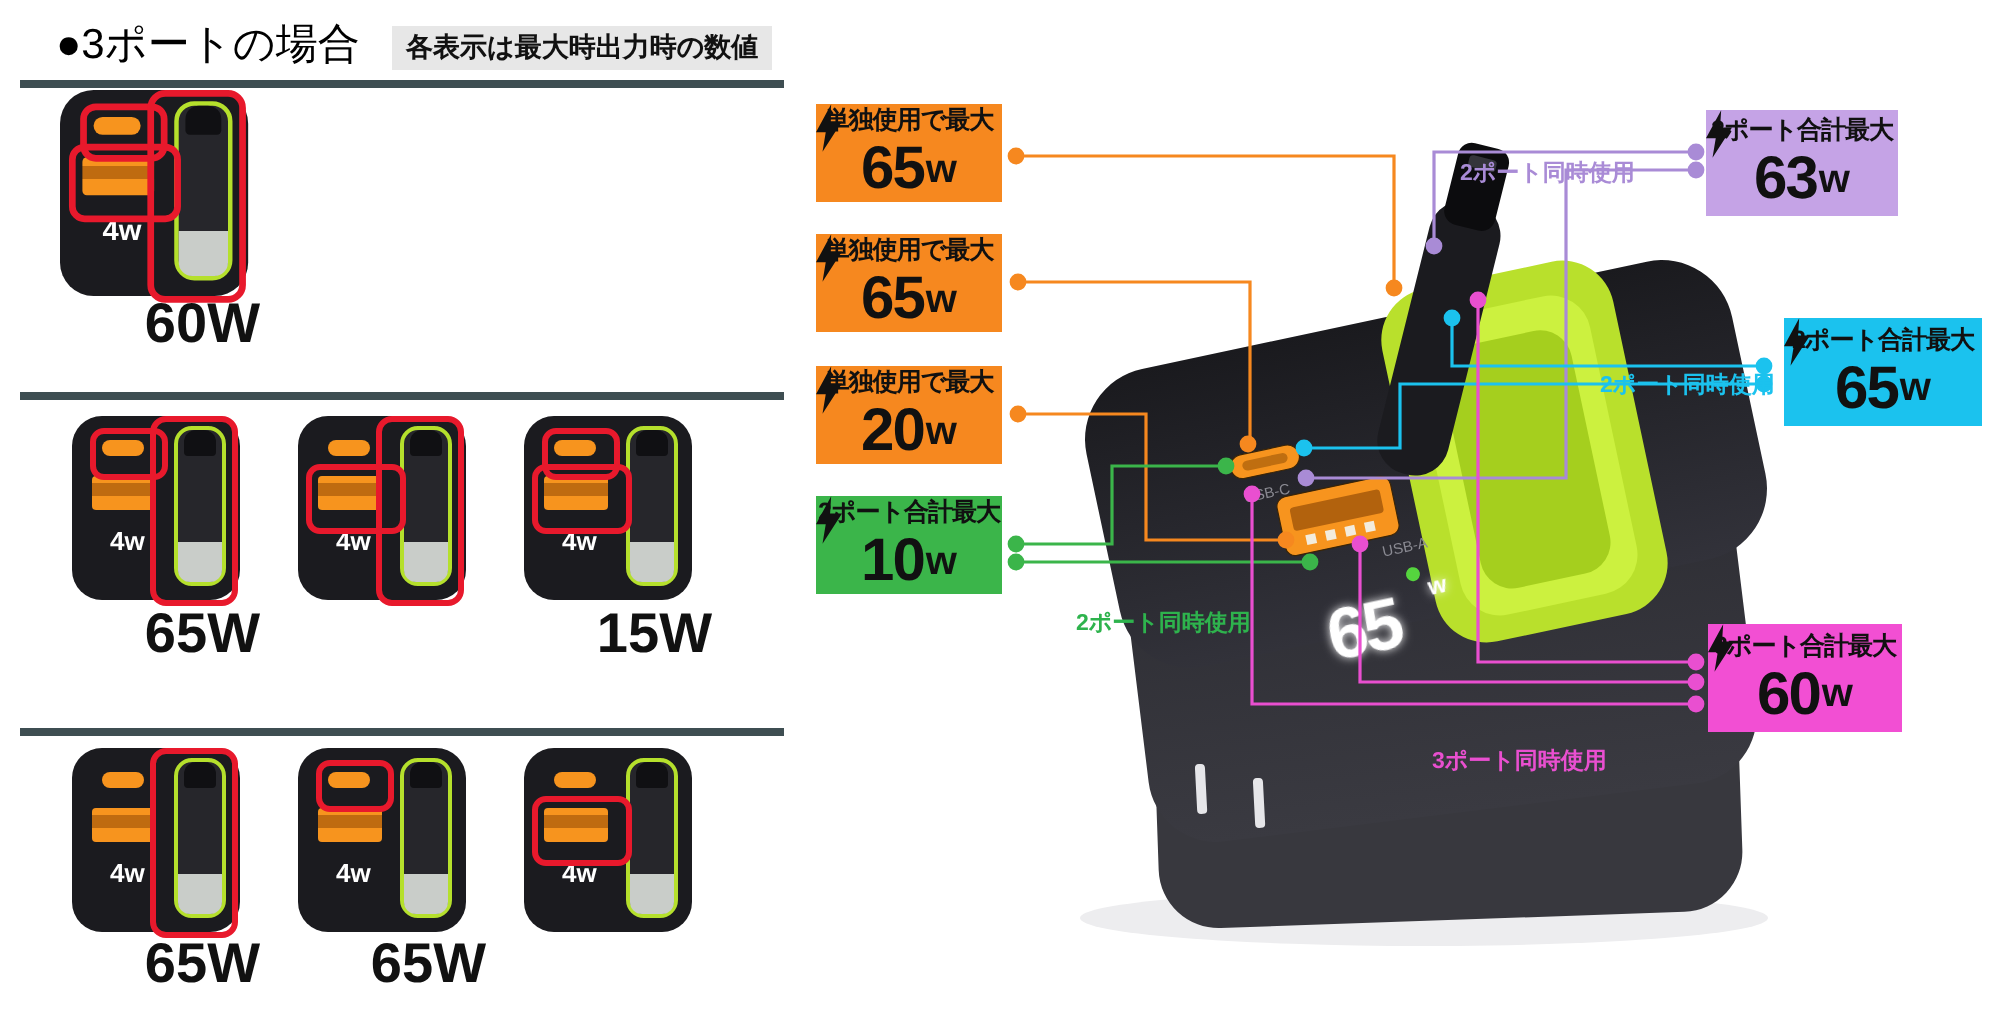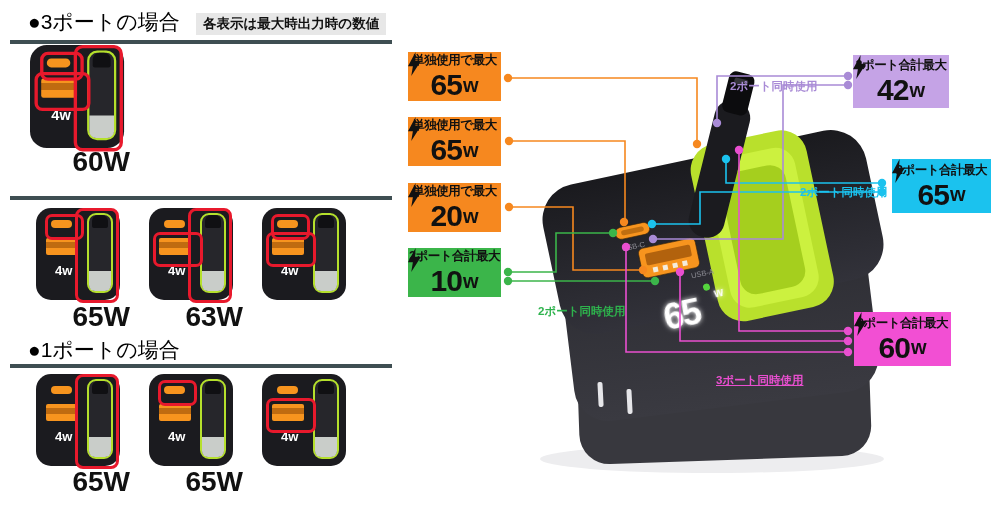--- a/index.html
+++ b/index.html
@@ -38,21 +38,21 @@
   .co-orange{background:#f6881f;}
   .co-green{background:#3bb54a;}
   .co-purple{background:#c5a3e6;}
   .co-cyan{background:#1bc2ee;}
   .co-magenta{background:#f24fd3;}
   
   .clab{position:absolute;font-size:11.5px;font-weight:bold;white-space:nowrap;margin-top:18px;}
   .clab.purple{color:#a98bd6;}
   .clab.cyan{color:#1bc2ee;}
   .clab.green{color:#2eb34d;}
-  .clab.magenta{color:#e94fd0;text-decoration:underline;}
+  .clab.magenta{color:#e94fd0;}
   svg{position:absolute;left:0;top:0;}
   .seg{filter:drop-shadow(0 0 2.5px rgba(255,255,255,0.9));}
 </style>
 </head>
 <body>
 
 <div id="stage">
 
   <svg width="1000" height="513" viewBox="0 0 1000 513">
     <defs>
@@ -203,23 +203,22 @@
 
     <div class="usbc"></div>
     <div class="usba"></div>
     <div class="mark">4w</div>
     <div class="cable">
         <div class="cap"></div>
         <div class="tip"></div>
       </div>
   </div>
   <div class="wlabel" style="left:26px;top:301px">65W</div>
-  <div class="wlabel" style="left:139px;top:301px">63W</div>
-
-  <div class="heading" style="top:336px">●1ポートの場合</div>
+  <div class="wlabel" style="left:252px;top:301px">15W</div>
+
   <div class="rule" style="top:364px"></div>
 
   <div class="thumb" style="left:36px;top:374px">
 
     <div class="hl show" data-port="cable"></div>
     <div class="usbc"></div>
     <div class="usba"></div>
     <div class="mark">4w</div>
     <div class="cable">
         <div class="cap"></div>
@@ -291,21 +290,21 @@
         <span class="num">10</span>
         <span class="unit">w</span>
       </div>
   </div>
   <div class="callout co-purple" style="left:853px;top:55px;width:96px;height:53px">
     <div class="t">2ポート合計最大</div>
     <div class="v">
         <svg class="bolt" viewBox="0 0 12 22">
           <polygon points="7,0 0,13 4.5,13 3,22 12,8 6.5,8" fill="#111"></polygon>
         </svg>
-        <span class="num">42</span>
+        <span class="num">63</span>
         <span class="unit">w</span>
       </div>
   </div>
   <div class="callout co-cyan" style="left:892px;top:159px;width:99px;height:54px">
     <div class="t">2ポート合計最大</div>
     <div class="v">
         <svg class="bolt" viewBox="0 0 12 22">
           <polygon points="7,0 0,13 4.5,13 3,22 12,8 6.5,8" fill="#111"></polygon>
         </svg>
         <span class="num">65</span>

